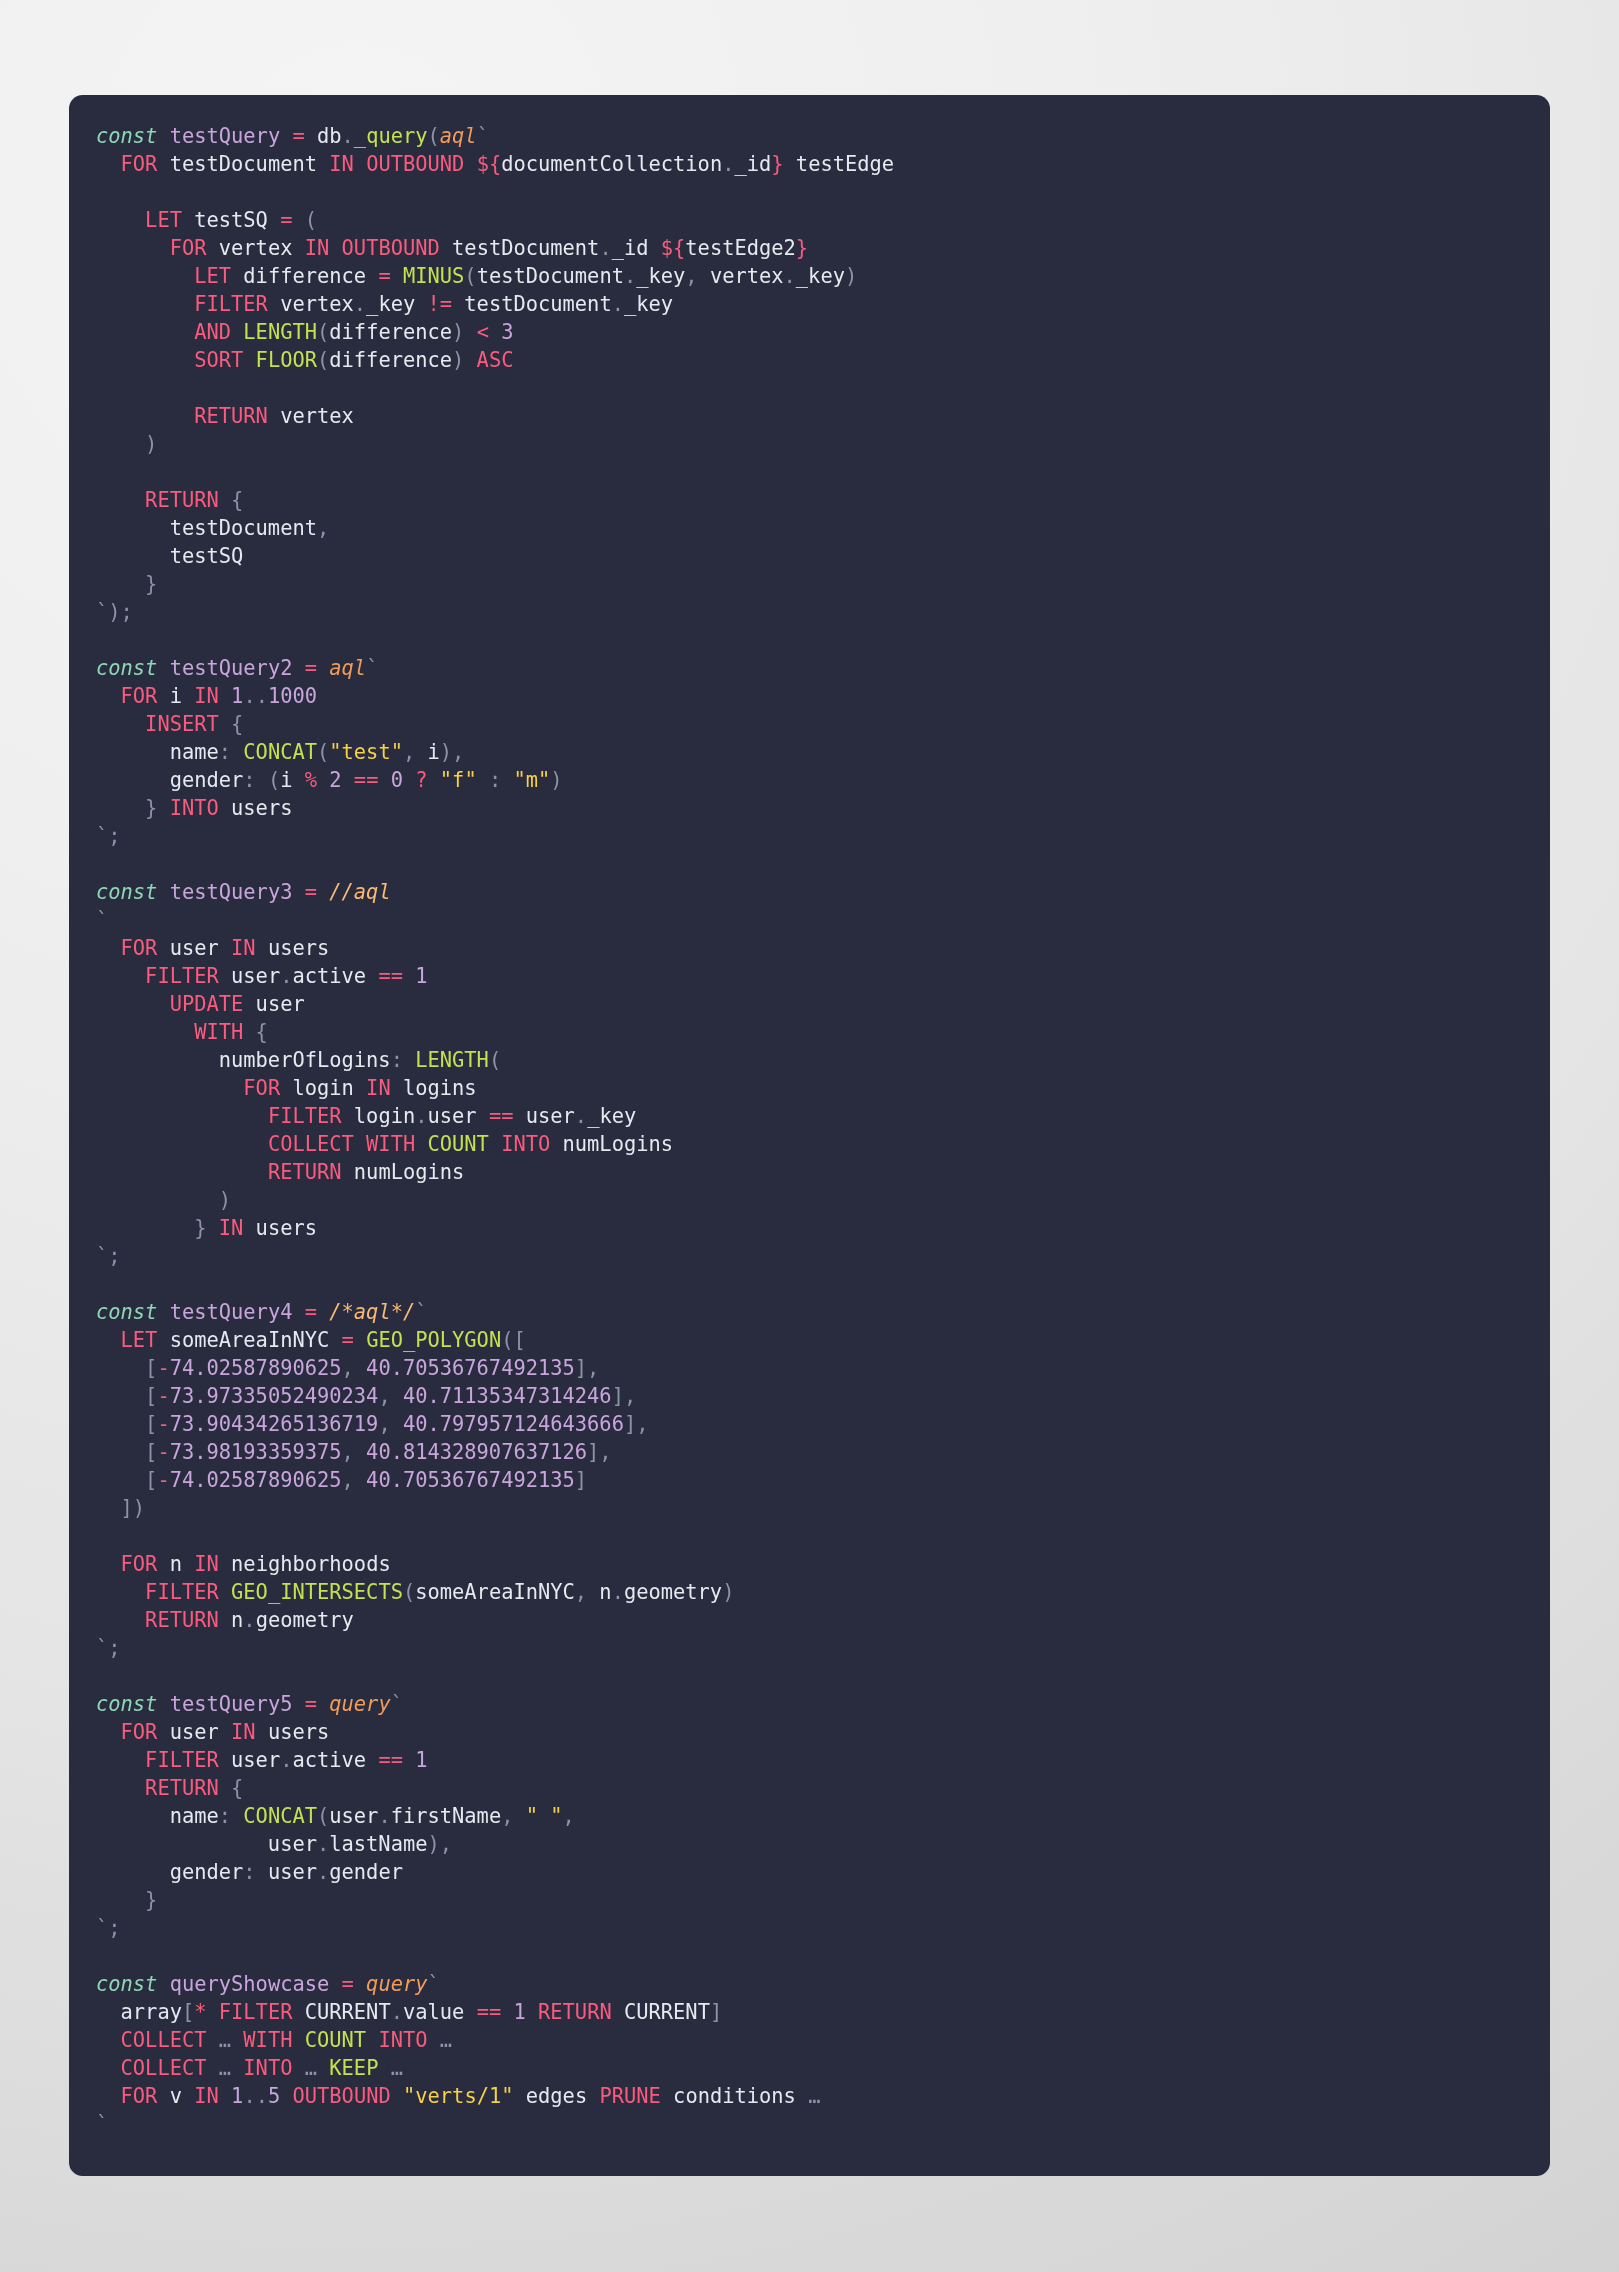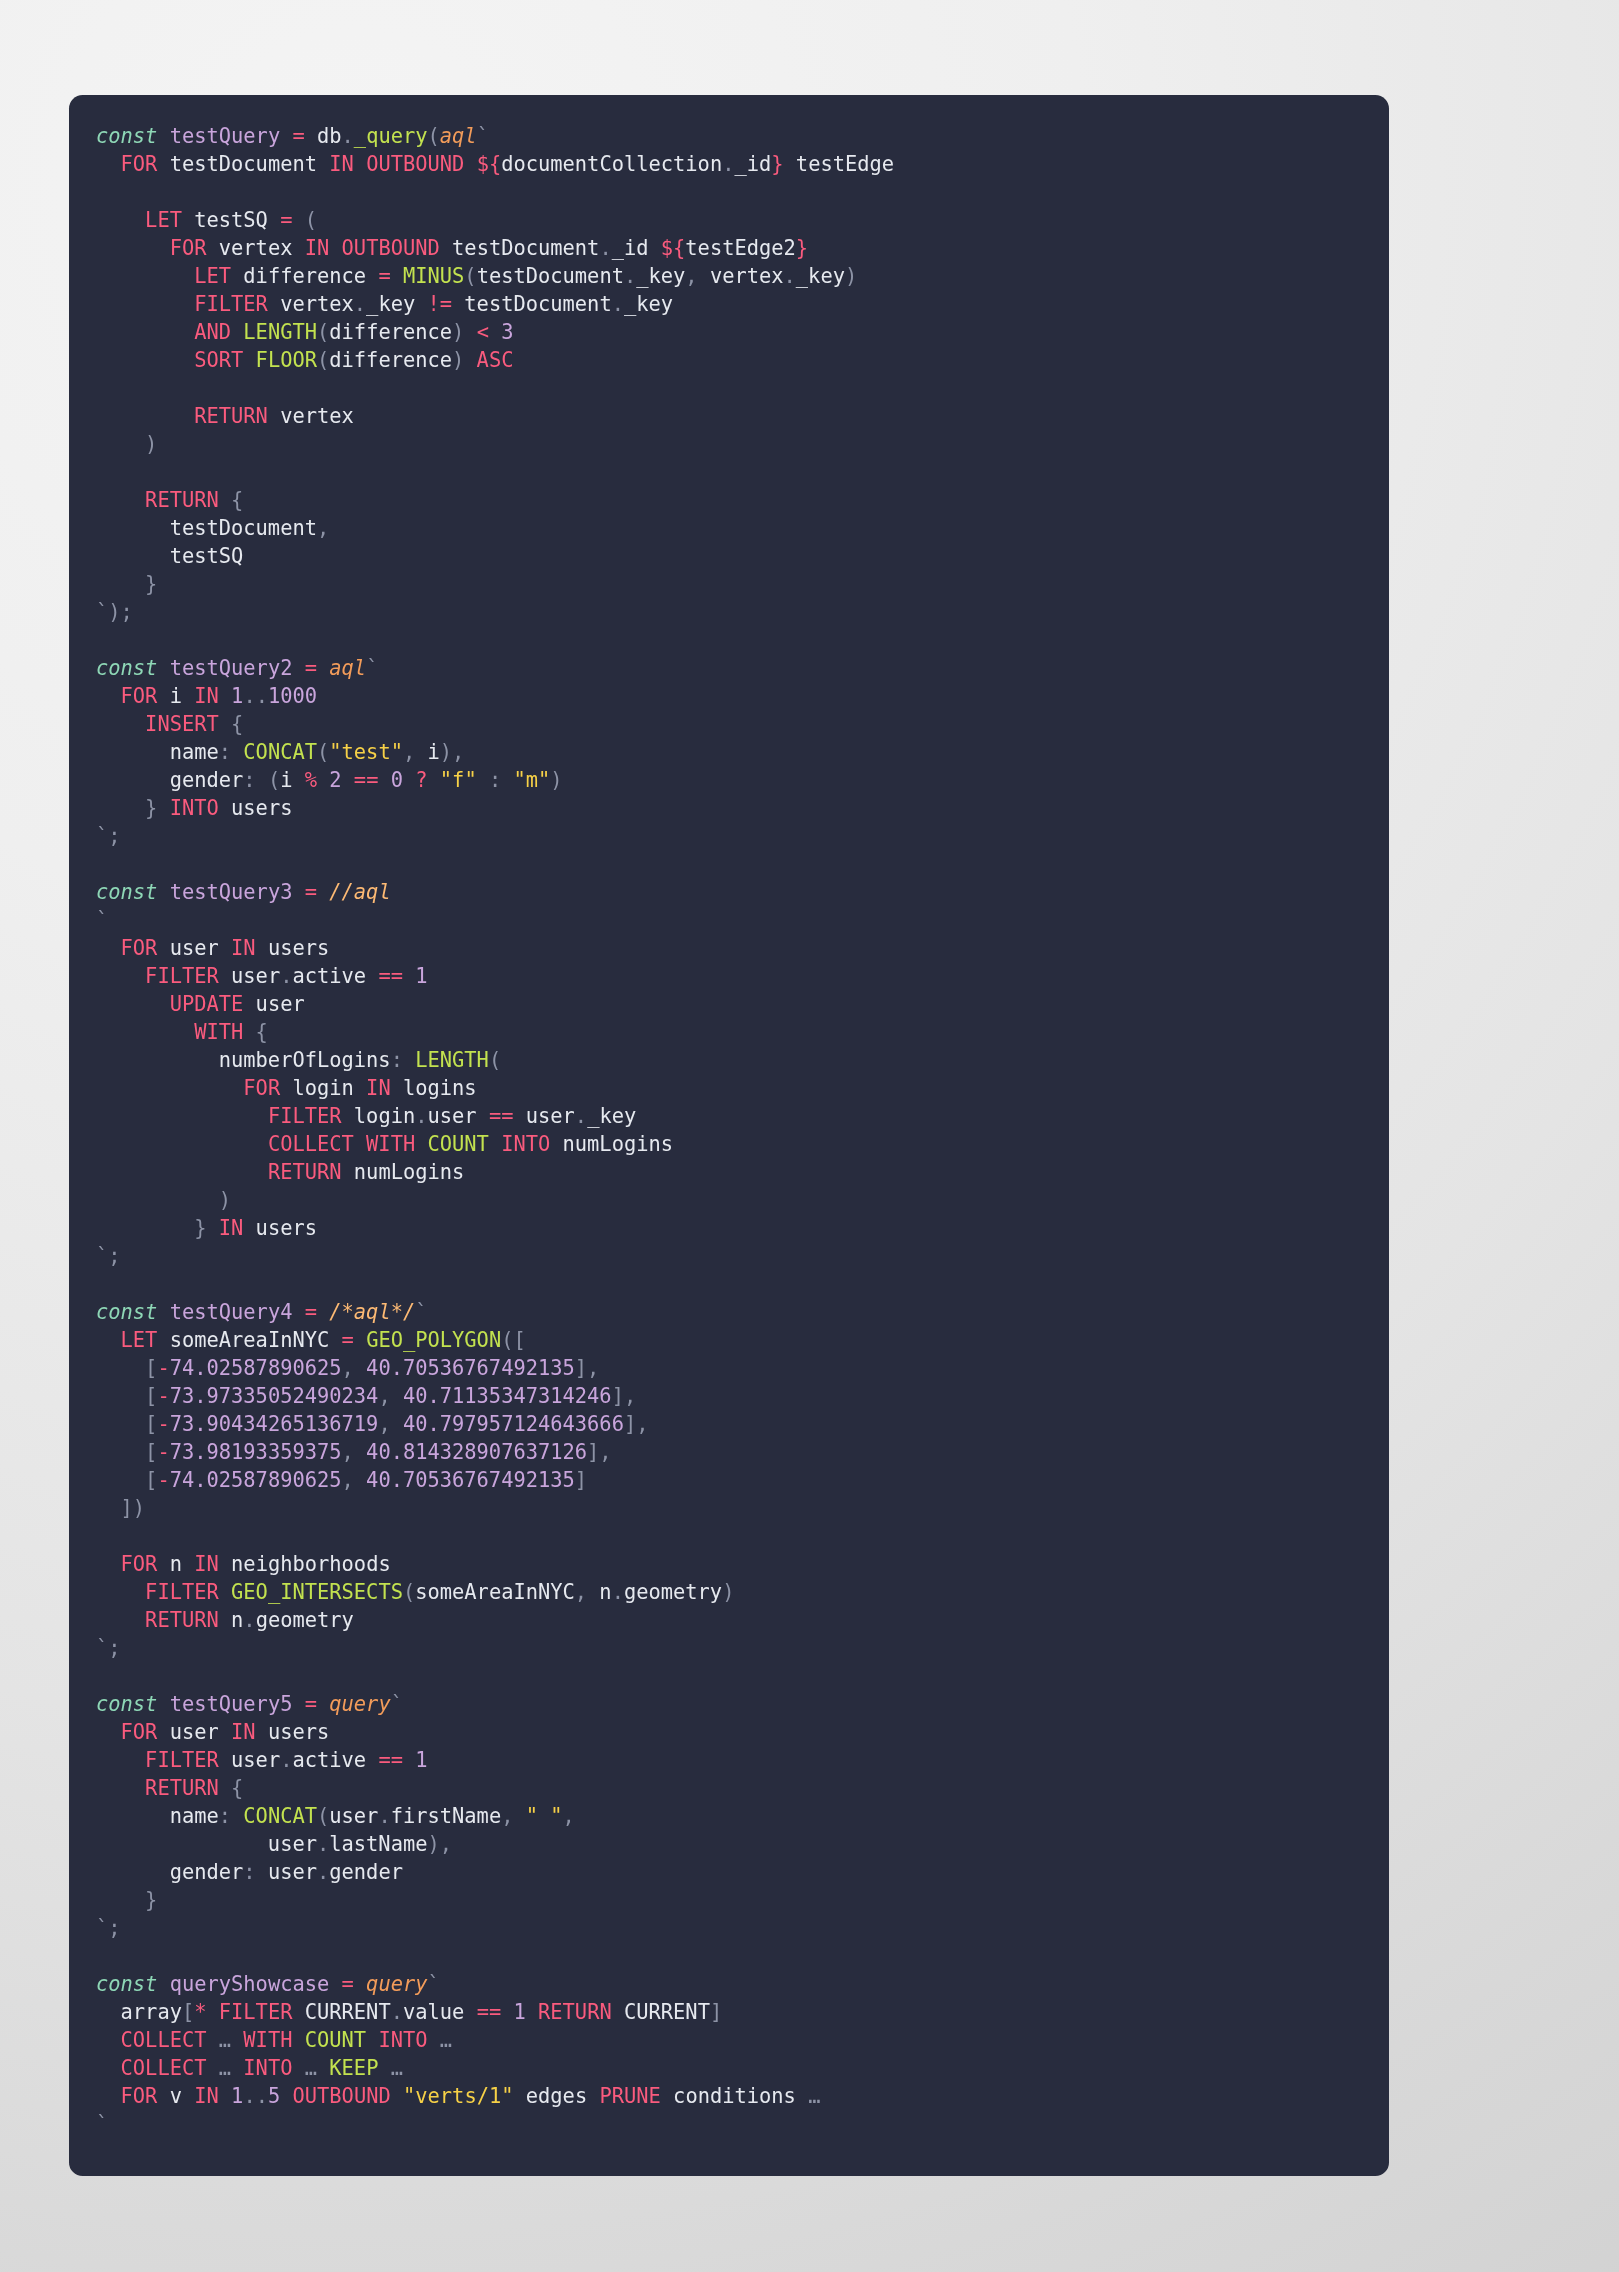--- a/index.html
+++ b/index.html
@@ -10,21 +10,21 @@
     width: 1620px;
     height: 2273px;
     background: radial-gradient(ellipse 150% 110% at 22% 8%, #f4f4f4 0%, #efefef 30%, #e4e4e4 62%, #d8d8d8 86%, #d2d2d2 100%);
     font-family: "DejaVu Sans Mono", monospace;
     overflow: hidden;
   }
   #card {
     position: absolute;
     left: 69px;
     top: 95px;
-    width: 1320px;
+    width: 1481px;
     height: 2081px;
     background: #282c3e;
     border-radius: 13.6px;
     box-sizing: border-box;
     padding: 27px 0 0 0;
     overflow: hidden;
   }
   #code {
     font-family: "DejaVu Sans Mono", monospace;
     font-size: 20.4px;

